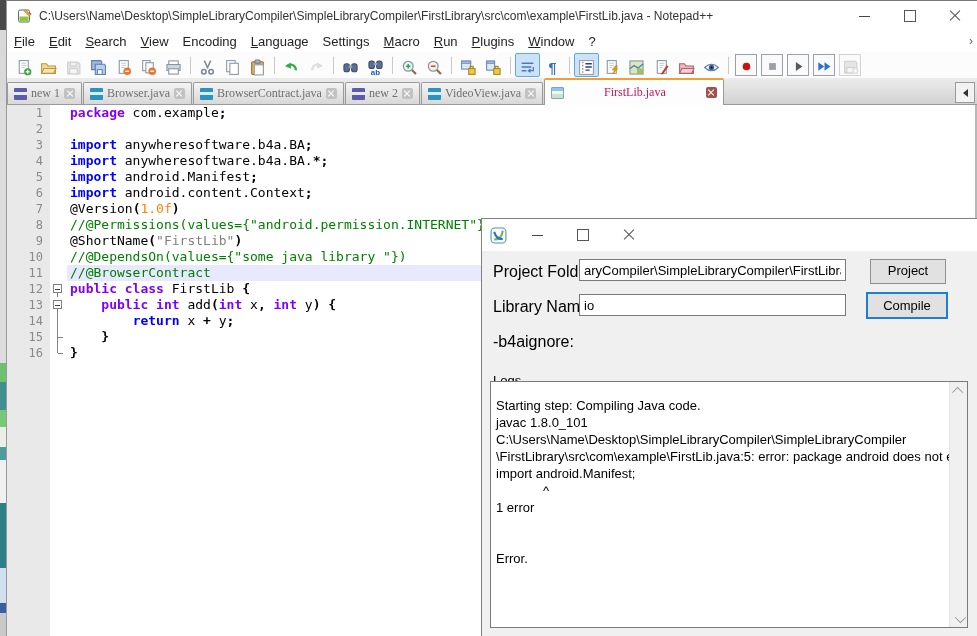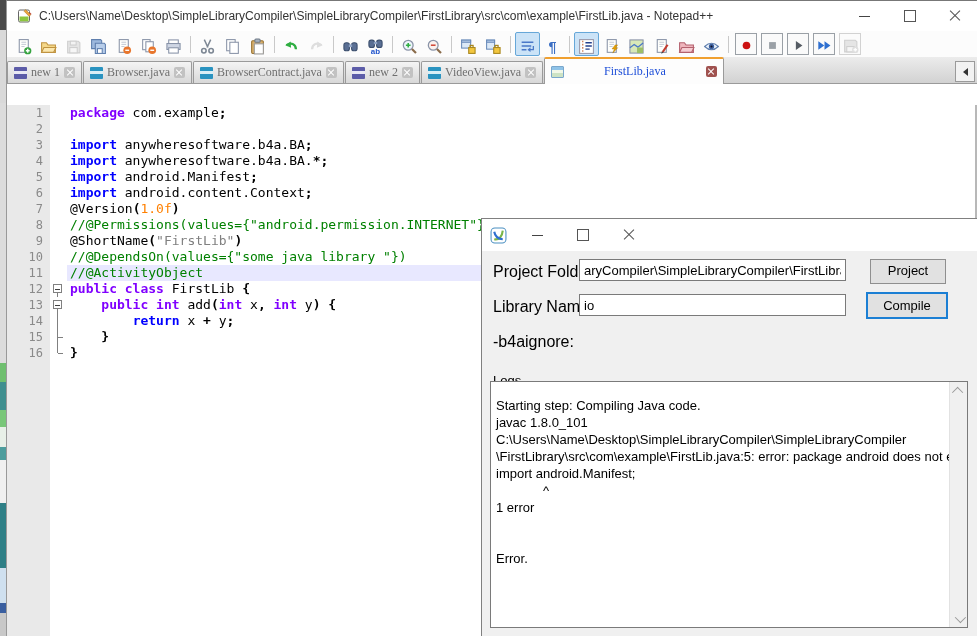--- a/index.html
+++ b/index.html
@@ -35,21 +35,21 @@
   .tb-btn svg{width:17px;height:17px;}
   .tb-btn.active{background:#cbe3f7;border-color:#66a7d8;}
   .tb-btn.disabled{filter:grayscale(1) opacity(.45);}
   .tb-btn.boxed{border:1px solid #9aa0a6;background:#fafafa;border-radius:0;width:20px;height:20px;margin:0 2px;}
   .tb-sep{width:1px;height:17px;background:#c9c9c9;margin:0 4px;}
 
   .tabbar{height:26px;background:linear-gradient(#ececec,#d2d2d2);display:flex;align-items:flex-end;position:relative;border-bottom:1px solid #9a9a9a;}
   .tab{display:flex;align-items:center;gap:4px;padding:0 6px;height:21px;margin-top:4px;
        background:linear-gradient(#f4f4f4,#d8d8d8);border:1px solid #9a9a9a;border-bottom:none;
        font-size:12px;color:#6f6f6f;white-space:nowrap;border-radius:2px 2px 0 0;margin-right:1px;font-family:Liberation Serif, serif;}
-  .tab.active{height:25px;margin-top:0;background:#fdfdfd;color:#1d4ed8;border-top:2px solid #f0a030;position:relative;z-index:2;margin-bottom:-1px;gap:40px;}
+  .tab.active{height:25px;margin-top:0;background:#fdfdfd;color:#be185d;border-top:2px solid #f0a030;position:relative;z-index:2;margin-bottom:-1px;gap:40px;}
   .floppy{width:13px;height:12px;border-radius:1px;flex:0 0 auto;}
   .floppy.purple{background:linear-gradient(180deg,#5c5ca8 0 30%,#e8e8f4 30% 55%,#5c5ca8 55%);}
   .floppy.blue{background:linear-gradient(180deg,#2a93c0 0 30%,#d8eef6 30% 55%,#2a93c0 55%);}
   .floppy.light{background:linear-gradient(180deg,#8fc3e8 0 30%,#f2f8e8 30% 60%,#cde3c4 60%);border:1px solid #7aa7cc;box-sizing:border-box;}
   .tab-close{width:11px;height:11px;border-radius:2px;background:#c2c2c2;position:relative;flex:0 0 auto;}
   .tab-close::before,.tab-close::after{content:"";position:absolute;left:1.5px;top:4.8px;width:8px;border-top:1.4px solid #fff;}
   .tab-close::before{transform:rotate(45deg);} .tab-close::after{transform:rotate(-45deg);}
   .tab.active .tab-close{background:#a0524f;}
   .tab-scroll{position:absolute;right:2px;top:4px;width:18px;height:19px;background:#f2f2f2;border:1px solid #9a9a9a;display:flex;align-items:center;justify-content:center;}
   .tri-left{width:0;height:0;border-top:4px solid transparent;border-bottom:4px solid transparent;border-right:5px solid #333;}
@@ -138,20 +138,35 @@
         </span>
       <span class="win-btn">
           <span class="glyph-max"></span>
         </span>
       <span class="win-btn">
           <span class="glyph-close"></span>
         </span>
     </span>
   </div>
 
+  <div class="menubar">
+    <span class="menu-item fl">File</span>
+      <span class="menu-item fl">Edit</span>
+      <span class="menu-item fl">Search</span>
+      <span class="menu-item fl">View</span>
+      <span class="menu-item">Encoding</span>
+      <span class="menu-item fl">Language</span>
+      <span class="menu-item">Settings</span>
+      <span class="menu-item fl">Macro</span>
+      <span class="menu-item fl">Run</span>
+      <span class="menu-item fl">Plugins</span>
+      <span class="menu-item fl">Window</span>
+      <span class="menu-item">?</span>
+      <span class="menu-overflow">›</span>
+  </div>
 
   <div class="toolbar">
       <span class="tb-btn">
         <svg viewBox="0 0 16 16">
           <rect x="4" y="1.5" width="8.5" height="12" fill="#fffffc" stroke="#8a94a8"></rect>
           <path d="M6 4h4.5M6 6h4.5M6 8h3" stroke="#b8c0cc" stroke-width="0.8"></path>
           <circle cx="12" cy="12" r="3.4" fill="#35a33f"></circle>
           <path d="M12 10.2v3.6M10.2 12h3.6" stroke="#fff" stroke-width="1.3"></path>
         </svg>
       </span>
@@ -451,21 +466,21 @@
         <span class="code"><span class="tk-def">@ShortName</span><span class="tk-op">(</span><span class="tk-str">"FirstLib"</span><span class="tk-op">)</span></span>
       </div>
       <div class="code-row">
         <span class="ln">10</span>
         <span class="fold"></span>
         <span class="code"><span class="tk-com">//@DependsOn(values={"some java library "})</span></span>
       </div>
       <div class="code-row">
         <span class="ln">11</span>
         <span class="fold"></span>
-        <span class="code hl"><span class="tk-com">//@ActivityObject</span></span>
+        <span class="code hl"><span class="tk-com">//@BrowserContract</span></span>
       </div>
       <div class="code-row">
         <span class="ln">12</span>
         <span class="fold minus">
           <span class="fold-box"></span>
           <span class="vline"></span>
         </span>
         <span class="code"><span class="tk-kw2">public</span><span class="tk-def"> </span><span class="tk-kw2">class</span><span class="tk-def"> FirstLib </span><span class="tk-op">{</span></span>
       </div>
       <div class="code-row">

